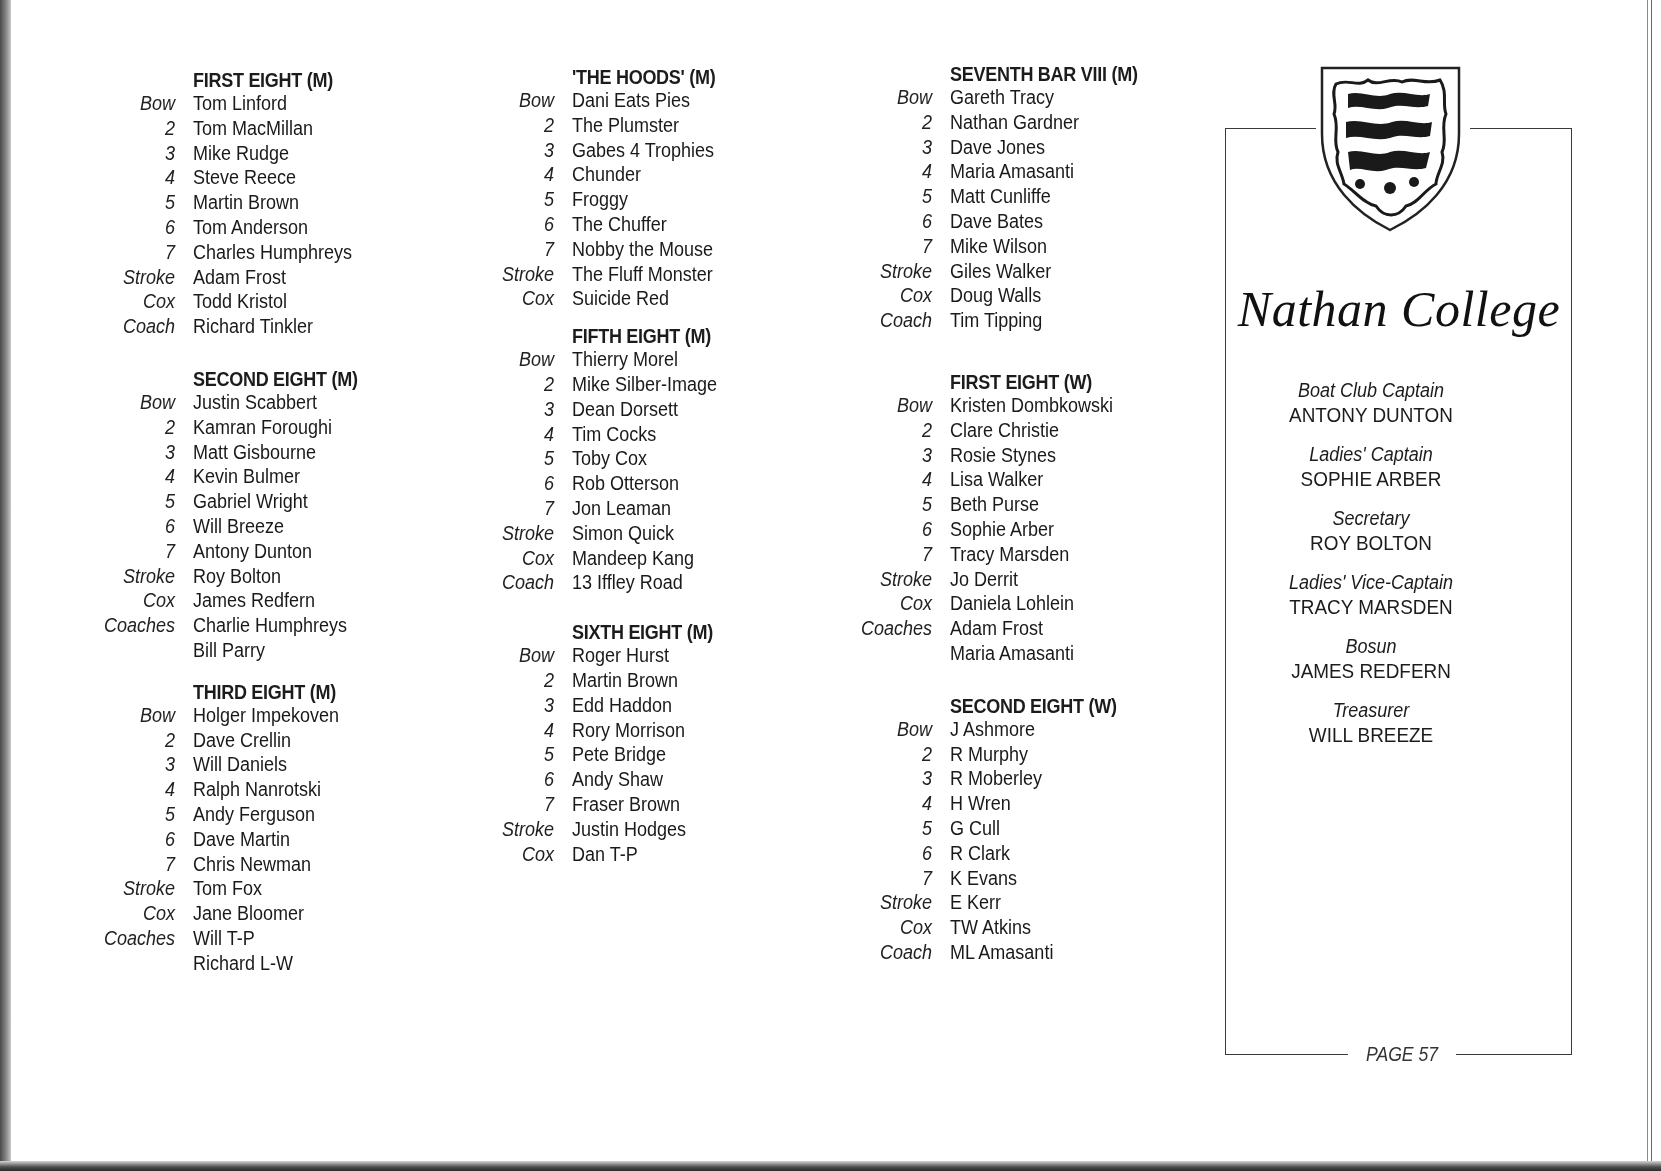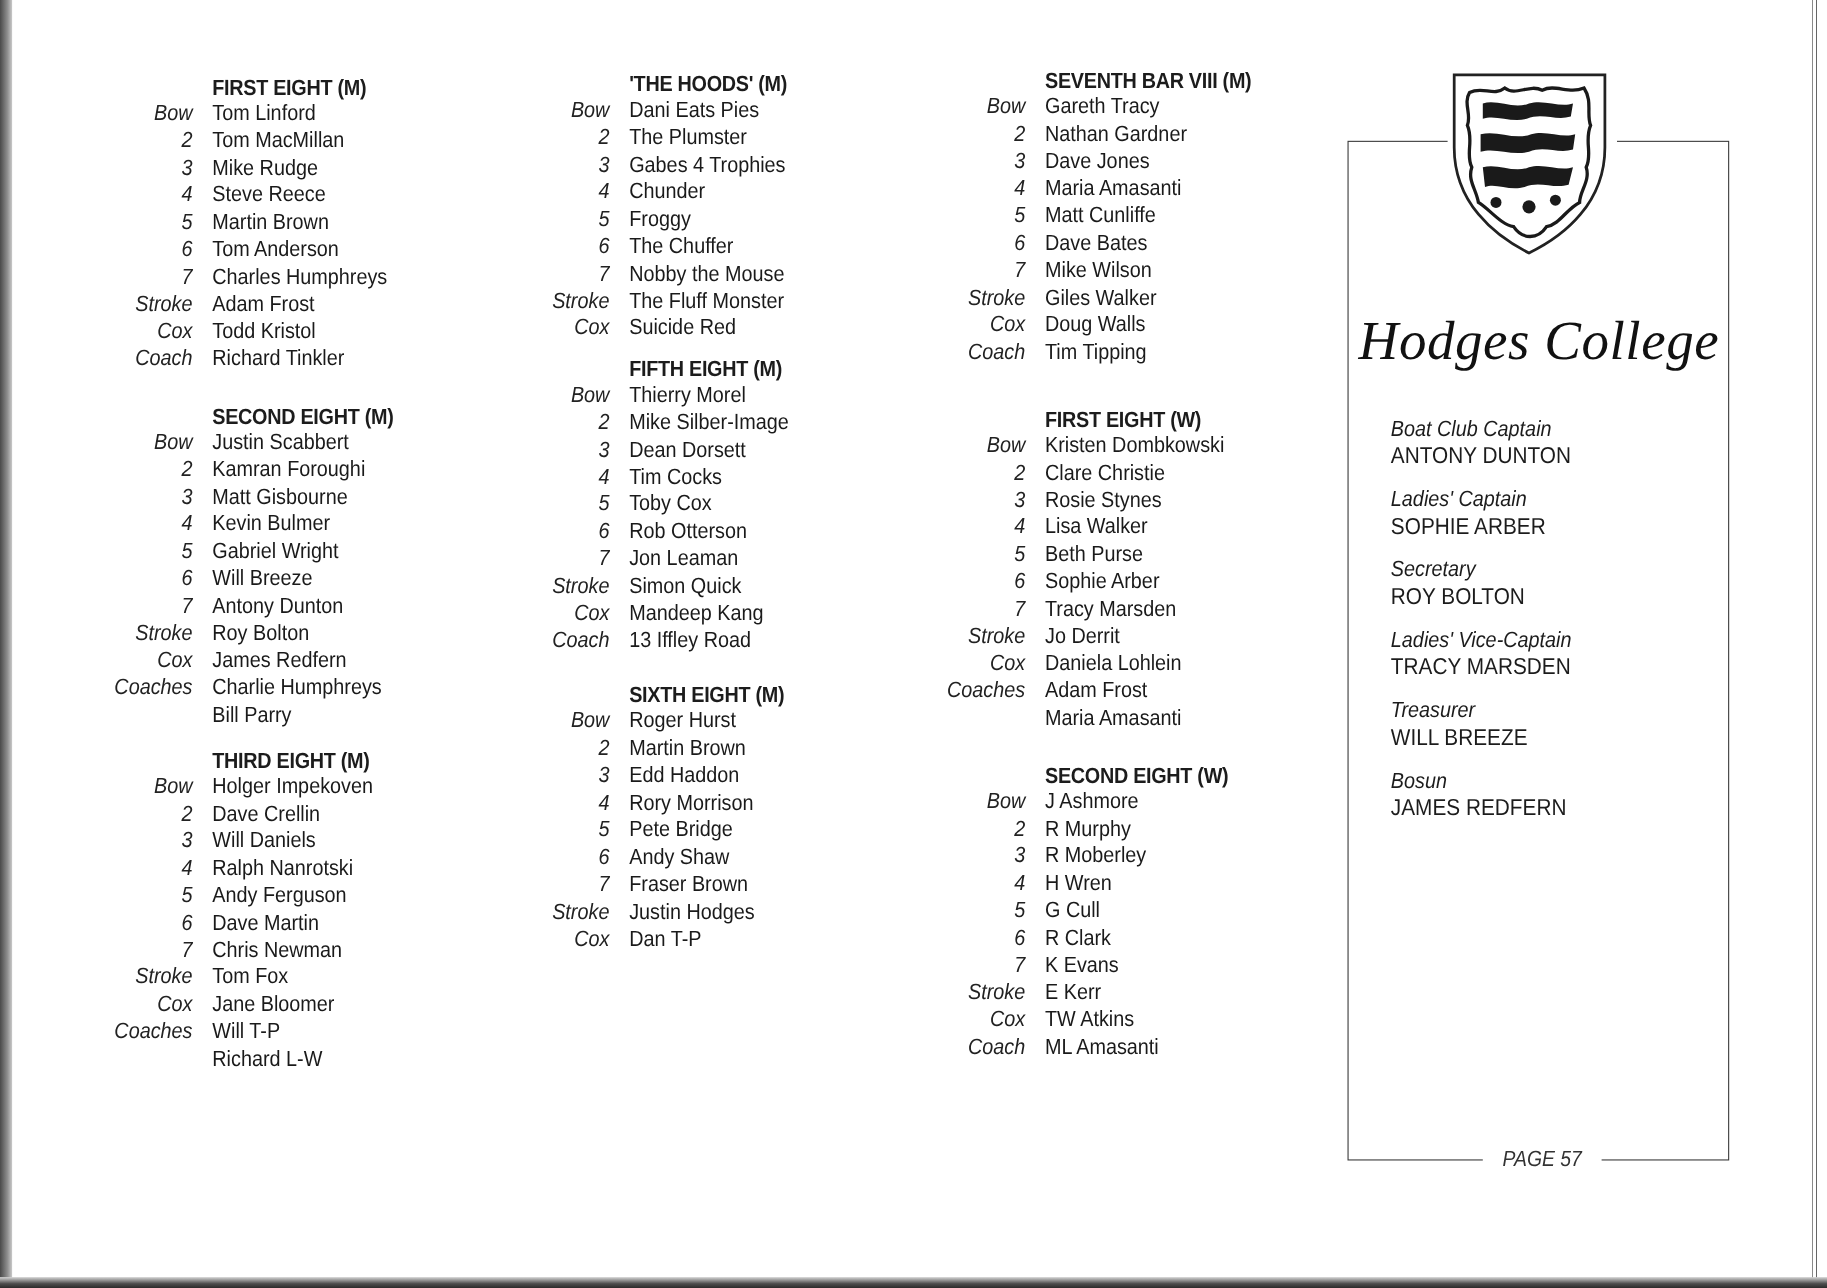--- a/index.html
+++ b/index.html
@@ -46,21 +46,21 @@
   }
   .frame-gap-bottom {
     position: absolute; left: 1348px; top: 1044px; width: 108px; height: 16px; background: #fff;
   }
   .crest { position: absolute; left: 1318px; top: 64px; width: 145px; height: 170px; }
   .college-name {
     position: absolute; left: 1225px; top: 280px; width: 348px; text-align: center;
     font-family: "Liberation Serif", "DejaVu Serif", serif; font-style: italic;
     font-size: 50px; color: #111; letter-spacing: 0.5px;
   }
-  .officers { position: absolute; left: 1247px; top: 378px; width: 348px; }
+  .officers { position: absolute; left: 1197px; top: 378px; width: 348px; text-align: center; }
   .officer { margin-bottom: 15px; }
   .officer-role { font-style: italic; font-size: 20px; line-height: 24px; transform: scaleX(0.9); }
   .officer-name { font-size: 21px; line-height: 25px; transform: scaleX(0.9); }
   .page-number {
     position: absolute; left: 1348px; top: 1043px; width: 108px; text-align: center;
     font-style: italic; font-size: 20px; color: #333; transform: scaleX(0.88);
   }
 </style>
 </head>
 <body>
@@ -479,42 +479,42 @@
   <g fill="#1a1a1a">
     <path d="M30 30 C44 26 58 36 72 30 C86 26 100 34 112 30 L110 42 C96 46 84 38 70 44 C56 48 42 40 30 44 Z"></path>
     <path d="M28 58 C44 54 58 64 74 58 C88 54 102 62 114 58 L112 72 C98 76 86 68 72 74 C56 78 42 70 28 74 Z"></path>
     <path d="M30 88 C44 84 58 94 72 88 C86 84 100 92 112 88 L108 104 C94 108 82 100 68 106 C54 110 42 102 32 106 Z"></path>
     <circle cx="42" cy="120" r="5"></circle>
       <circle cx="72" cy="124" r="6"></circle>
       <circle cx="96" cy="118" r="5"></circle>
   </g>
 </svg>
 
-<div class="college-name">Hodges College</div>
+<div class="college-name">Nathan College</div>
 
 <div class="officers">
   <div class="officer">
     <div class="officer-role">Boat Club Captain</div>
     <div class="officer-name">ANTONY DUNTON</div>
   </div>
   <div class="officer">
     <div class="officer-role">Ladies' Captain</div>
     <div class="officer-name">SOPHIE ARBER</div>
   </div>
   <div class="officer">
     <div class="officer-role">Secretary</div>
     <div class="officer-name">ROY BOLTON</div>
   </div>
   <div class="officer">
     <div class="officer-role">Ladies' Vice-Captain</div>
     <div class="officer-name">TRACY MARSDEN</div>
   </div>
   <div class="officer">
+    <div class="officer-role">Bosun</div>
+    <div class="officer-name">JAMES REDFERN</div>
+  </div>
+  <div class="officer">
     <div class="officer-role">Treasurer</div>
     <div class="officer-name">WILL BREEZE</div>
   </div>
-  <div class="officer">
-    <div class="officer-role">Bosun</div>
-    <div class="officer-name">JAMES REDFERN</div>
-  </div>
 </div>
 
 <div class="page-number">PAGE 57</div>
 
 </body></html>

